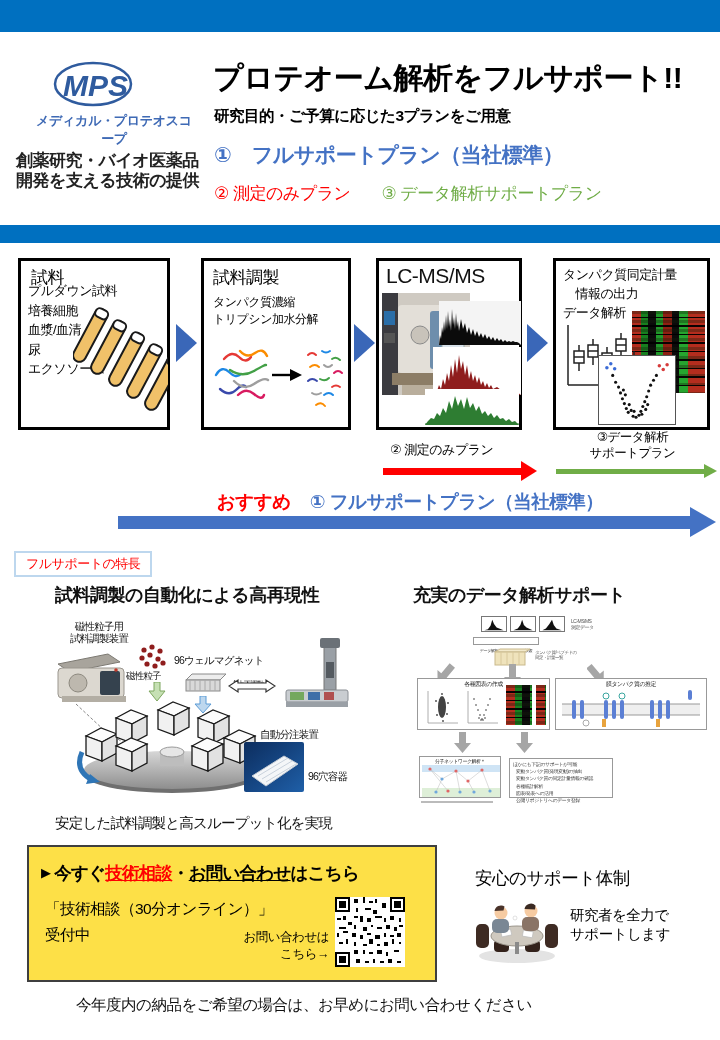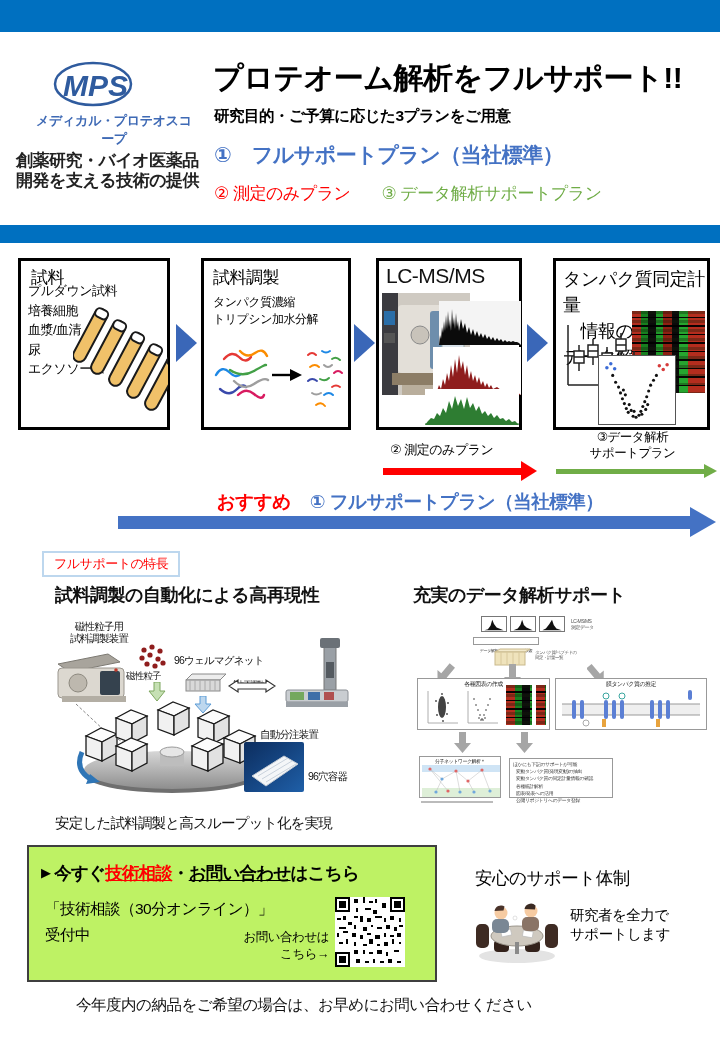--- a/index.html
+++ b/index.html
@@ -31,21 +31,21 @@
  repeating-linear-gradient(90deg,#B42D1E 0 9px,#17801F 9px 16px,#0B0B0B 16px 24px,#1F9929 24px 31px,#8F1F12 31px 40px,#0B0B0B 40px 47px,#26A52F 47px 56px,#B42D1E 56px 64px)}
 .badge{border:2px solid #BDD7EE;color:#FF0000;font-size:13px;padding:2px 10px;background:#fff;letter-spacing:-0.5px}
 .h18{font-size:18px;font-weight:bold;color:#111;letter-spacing:-0.5px}
 .cap14{font-size:14.5px;color:#111;letter-spacing:-0.8px}
 .microlbl{font-size:10.5px;color:#111;letter-spacing:-0.8px;line-height:1.15}
 .nanolbl{font-size:7px;color:#555;letter-spacing:-0.5px;line-height:1.2}
 .tinybox{border:1px solid #999;background:#fff}
 .tinytitle{font-size:6px;color:#222;text-align:center;letter-spacing:-0.5px}
 .tinytext{font-size:4.8px;color:#333;line-height:1.5;letter-spacing:-0.3px}
 
-.contact-box{border:2px solid #3F3F3F;background:#bef264}
+.contact-box{border:2px solid #3F3F3F;background:#fde047}
 .c-line1{font-size:17.5px;font-weight:bold;color:#000;letter-spacing:-0.8px}
 .c-red{color:#FF0000;text-decoration:underline}
 .c-und{text-decoration:underline}
 .c-line2{font-size:15.5px;color:#000;letter-spacing:-0.5px}
 .c-qrlbl{font-size:12.5px;color:#000;text-align:right;letter-spacing:-0.5px}
 .s-head{font-size:17.5px;color:#000;letter-spacing:-0.5px}
 .s-text{font-size:14.5px;color:#000;letter-spacing:-0.5px}
 .footer{font-size:15.5px;color:#111;letter-spacing:-0.5px}
 </style>
 </head>
@@ -171,21 +171,21 @@
     </svg>
     <svg class="abs" style="left:46px;top:128px" width="94" height="36" viewBox="0 0 94 36">
       <rect width="94" height="36" fill="#fff"></rect>
       <polygon fill="#2E7D32" points="0,36 3,32 6,29 9,30 12,24 15,27 18,19 21,24 24,12 27,20 30,7 33,17 36,10 39,20 42,8 45,19 48,14 51,22 54,17 57,25 60,22 63,27 66,24 69,29 72,26 75,30 78,29 81,32 84,30 87,33 90,32 94,36"></polygon>
       <line x1="0" y1="35" x2="94" y2="35" stroke="#2E7D32" stroke-width="1"></line>
     </svg>
   </div>
   <div class="abs tri-right" style="left:527px;top:324px"></div>
 
   <div class="flowbox" style="left:553px;width:157px">
-    <div class="abs fb-small" style="left:7px;top:5px;font-size:18px">
+    <div class="abs fb-small" style="left:7px;top:5px;font-size:13px">
       <div>タンパク質同定計量</div>
       <div>　情報の出力</div>
       <div>データ解析</div>
     </div>
     <div class="abs heatmap" style="left:76px;top:50px;width:73px;height:82px"></div>
     <svg class="abs" style="left:4px;top:60px" width="80" height="72" viewBox="0 0 80 72">
       <line x1="8" y1="4" x2="8" y2="64" stroke="#222" stroke-width="1.5"></line>
       <line x1="8" y1="64" x2="78" y2="64" stroke="#222" stroke-width="1.5"></line>
       <g stroke="#222" stroke-width="1.5" fill="#fff">
         <line x1="19" y1="24" x2="19" y2="50"></line>
@@ -258,21 +258,21 @@
   <div class="abs" style="left:704px;top:464px;width:0;height:0;border-top:7.5px solid transparent;border-bottom:7.5px solid transparent;border-left:13px solid #70AD47"></div>
 
   <div class="abs center" style="left:110px;top:489px;width:600px;font-size:18.5px;font-weight:bold;letter-spacing:-0.5px">
     <span style="color:#FF0000">おすすめ</span>
     <span style="display:inline-block;width:10px"></span>
     <span style="color:#4472C4">① フルサポートプラン（当社標準）</span>
   </div>
   <div class="abs" style="left:118px;top:516px;width:572px;height:13px;background:#4472C4"></div>
   <div class="abs" style="left:690px;top:507px;width:0;height:0;border-top:15px solid transparent;border-bottom:15px solid transparent;border-left:26px solid #4472C4"></div>
 
-  <div class="abs badge" style="left:42px;top:551px">フルサポートの特長</div>
+  <div class="abs badge" style="left:14px;top:551px">フルサポートの特長</div>
   <div class="abs h18" style="left:55px;top:583px">試料調製の自動化による高再現性</div>
   <div class="abs h18" style="left:413px;top:583px">充実のデータ解析サポート</div>
 
   <div class="abs" style="left:36px;top:612px;width:330px;height:198px">
     <svg class="abs" style="left:0;top:0" width="330" height="198" viewBox="0 0 330 198">
       <polyline points="40,92 70,120 90,132" fill="none" stroke="#888" stroke-width="1" stroke-dasharray="3,2"></polyline>
       <polyline points="196,146 220,150 236,150" fill="none" stroke="#888" stroke-width="1" stroke-dasharray="3,2"></polyline>
     </svg>
     <div class="abs microlbl pre center" style="left:18px;top:8px;width:90px">磁性粒子用
 試料調製装置</div>

